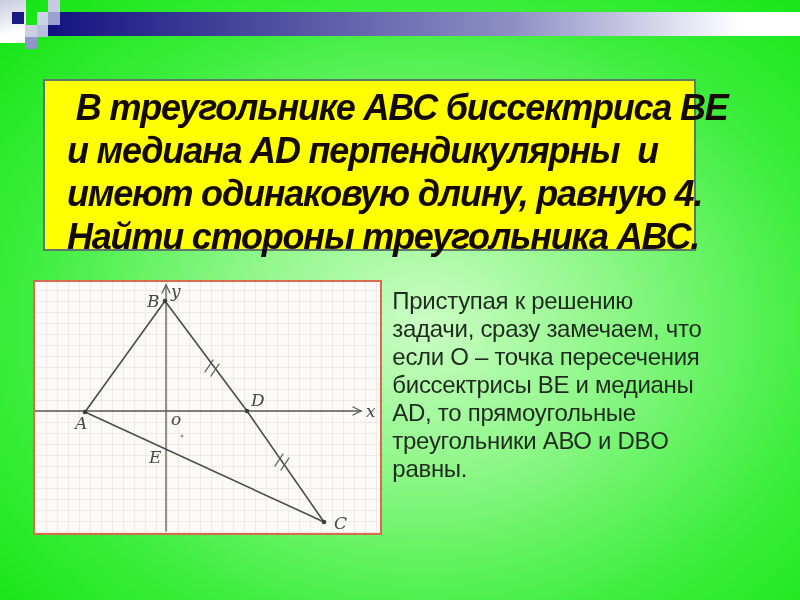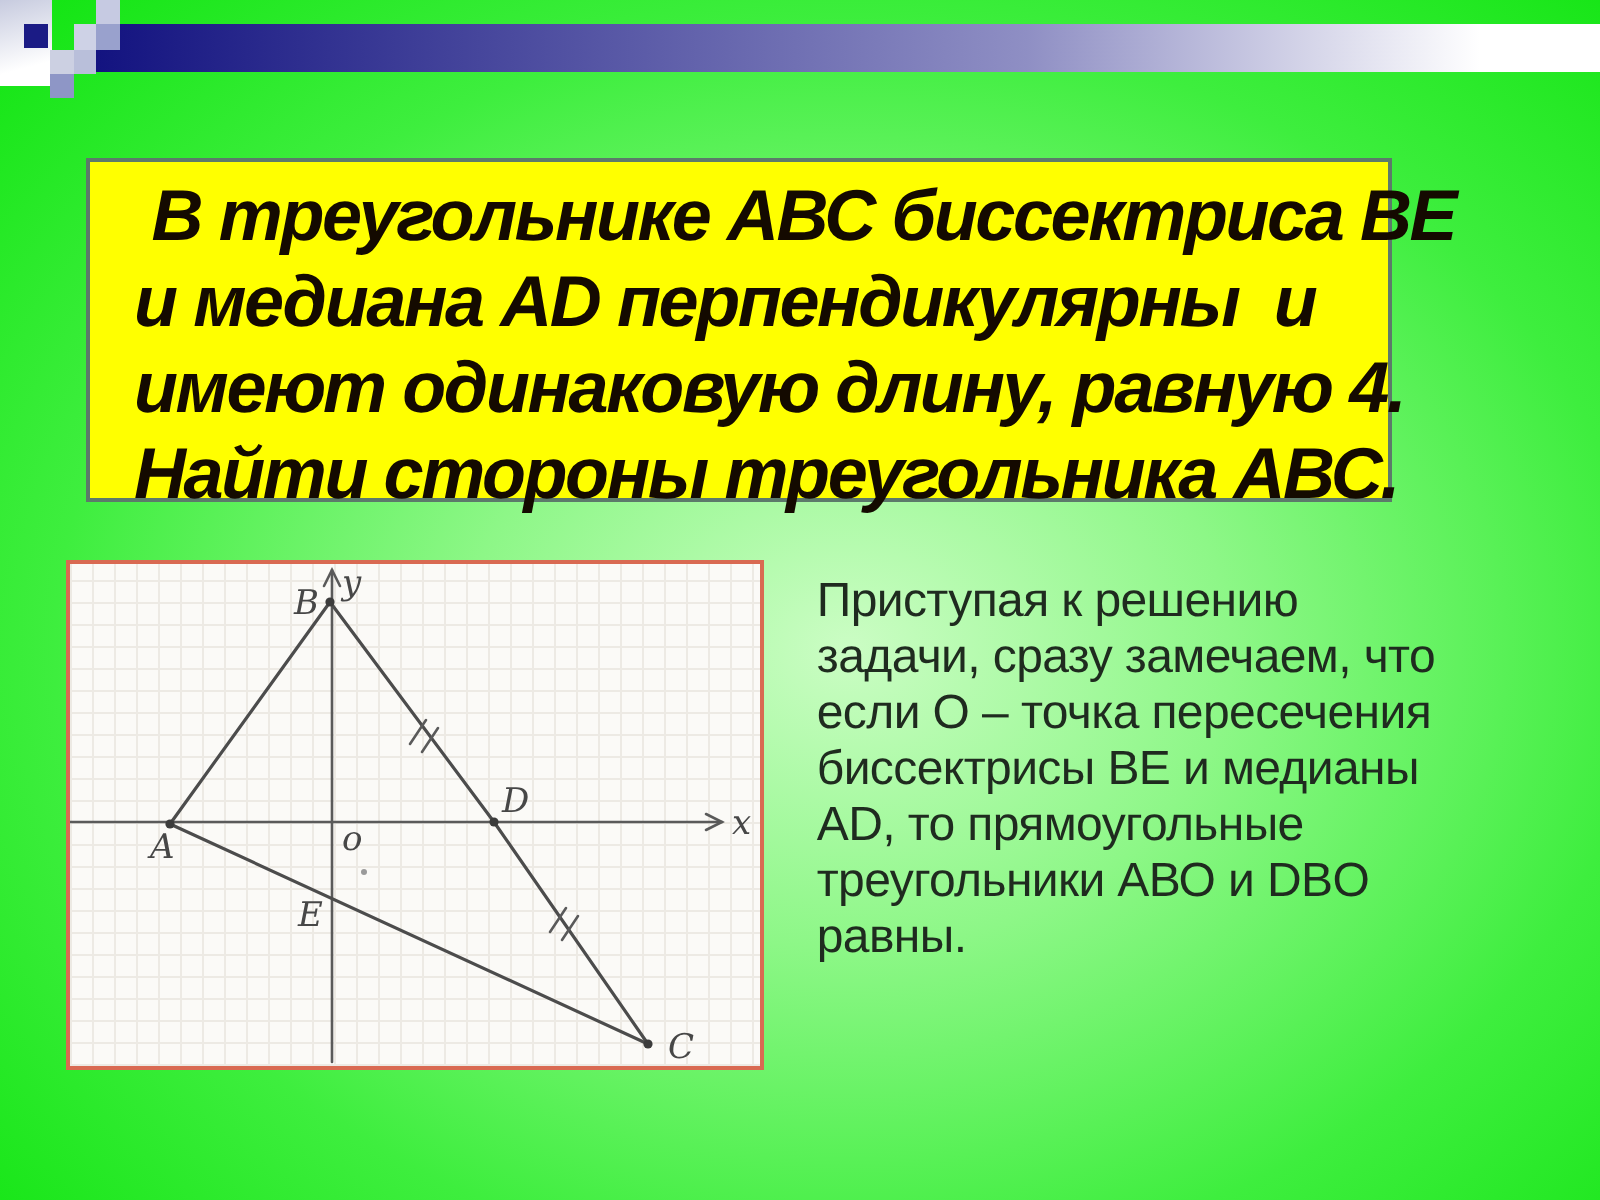--- a/index.html
+++ b/index.html
@@ -37,21 +37,21 @@
     background-image:
       repeating-linear-gradient(0deg,#edeae4 0 1px,transparent 1px 11px),
       repeating-linear-gradient(90deg,#edeae4 0 1px,transparent 1px 11px);}
   .diagram-box svg{display:block;width:100%;height:100%;}
   .diag-line{stroke:#4c4c4c;stroke-width:1.6;stroke-linecap:round;fill:none;}
   .diag-thin{stroke:#5a5a5a;stroke-width:1.3;stroke-linecap:round;fill:none;}
   .diag-dot{fill:#3c3c3c;}
   .diag-label{font-family:"DejaVu Serif",serif;font-style:italic;
     font-size:17px;fill:#474747;}
   
-  .solution{left:402px;top:287px;width:330px;color:#1f2b1f;}
+  .solution{left:386px;top:287px;width:330px;color:#1f2b1f;}
   .solution p{margin:0;font-size:24px;letter-spacing:-0.3px;
     line-height:28px;white-space:pre;}
 </style>
 </head>
 <body>
 
 <div class="slide">
 
   <div class="abs top-bar"></div>
   <div class="sq sq-white-block"></div>

